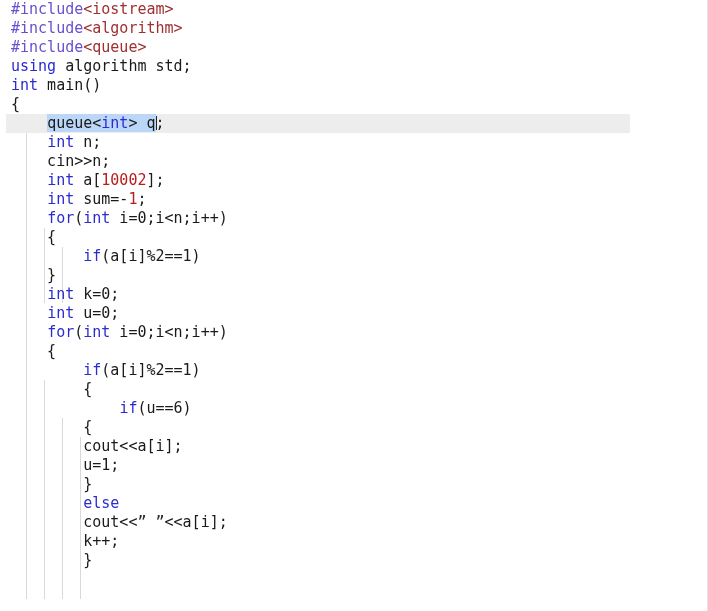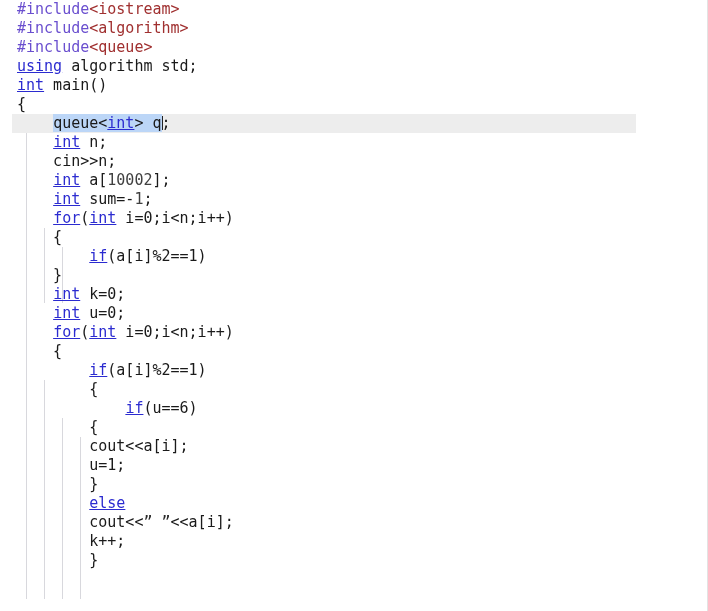--- a/index.html
+++ b/index.html
@@ -34,46 +34,46 @@
     z-index: 1;
   }
   .guide {
     position: absolute;
     width: 1px;
     background: #d8d8dd;
   }
 
   .code-area {
     position: absolute;
-    left: 12px; top: 0;
+    left: 6px; top: 0;
     width: 624px;
     z-index: 2;
   }
 
   .line {
     position: relative;
     height: 19px;
     line-height: 19px;
     font-size: 15px;
     white-space: pre;
     color: #1a1a1a;
     padding-left: 5px;
     box-sizing: border-box;
     letter-spacing: 0px;
   }
   .line.current {
     background: #ededed;
   }
 
   
-  .kw   { color: #2b2bd0; text-decoration: underline; }
+  .kw   { color: #2b2bd0; }
   .pre  { color: #6a4fcf; }
   .hdr  { color: #a03030; }
   .pun  { color: #1a1a1a; }
-  .num  { color: #404040; }
+  .num  { color: #b91c1c; }
   .str  { color: #2a2a2a; }
   .plain{ color: #1a1a1a; }
 
   .sel {
     background: #bcd6f7;
     color: inherit;
   }
   .sel .kw { color: #2b2bd0; }
 
   .caret {

